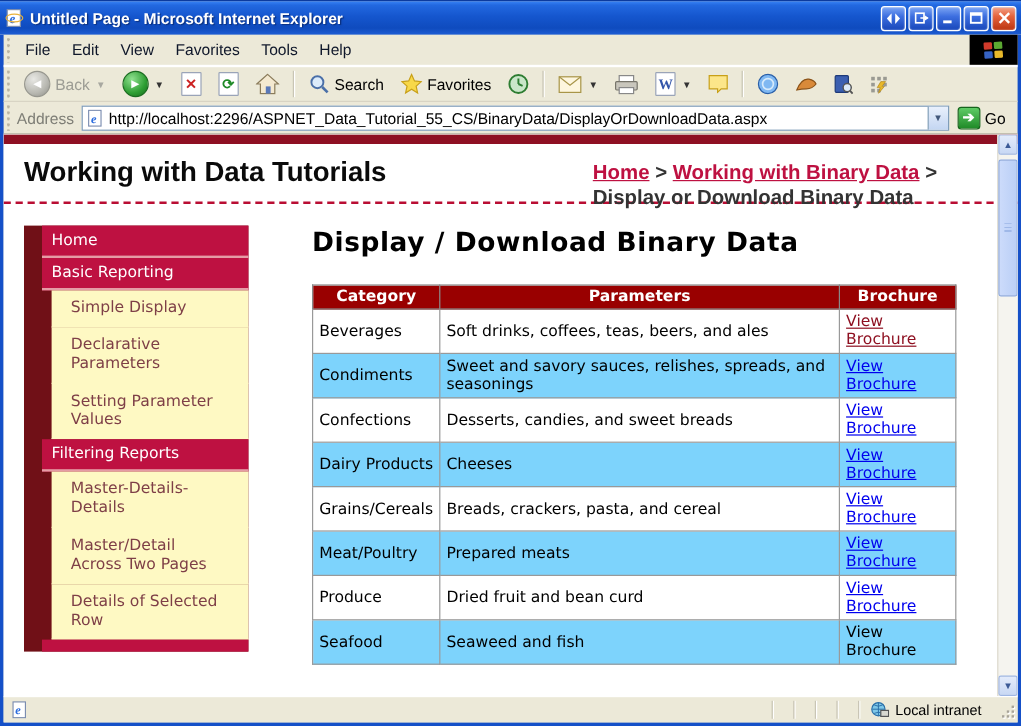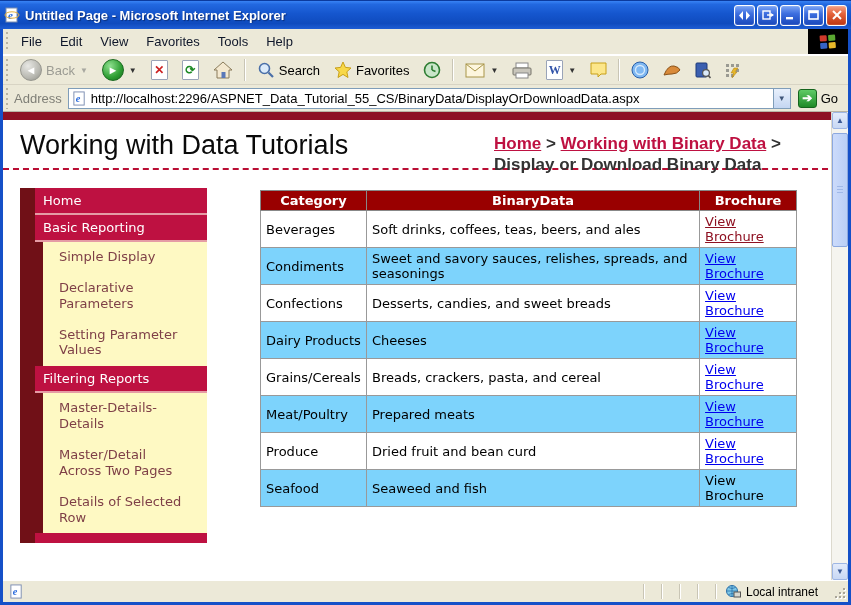--- a/index.html
+++ b/index.html
@@ -71,21 +71,21 @@
   .go-btn{ display:flex; align-items:center; gap:4px; padding:2px 6px; font-size:13px; cursor:pointer;
     border:1px solid transparent; border-radius:3px; }
   .go-ico{ width:19px; height:19px; border-radius:3px; background:linear-gradient(180deg,#5FCB66,#1F8A27);
     border:1px solid #15641C; color:#fff; display:flex; align-items:center; justify-content:center;
     font-size:12px; font-weight:bold; }
   
   .viewport{ position:relative; height:468px; background:#fff; overflow:hidden; }
   .v-topbar{ height:8px; background:#8E1023; }
   .pagehead{ display:flex; justify-content:space-between; padding:10px 14px 0 17px;
     height:50px; border-bottom:2px dashed #B90D33; }
-  .site-title{ font-size:27px; font-weight:400; color:#0A0A0A; letter-spacing:0px; font-family:"Liberation Sans",sans-serif;}
+  .site-title{ font-size:23px; font-weight:700; color:#0A0A0A; letter-spacing:0px; font-family:"Liberation Sans",sans-serif;}
   .crumbs{ width:340px; font-size:17px; font-weight:bold; color:#333; line-height:1.25; padding-top:3px;
     font-family:"Liberation Sans",sans-serif;}
   .crumbs a{ color:#BE1141; text-decoration:underline; cursor:pointer; }
   .crumb-sep{ color:#333; }
   
   .sidebar{ position:absolute; left:17px; top:76px; width:187px; background:#701017;
     font-family:"DejaVu Sans",sans-serif; }
   .side-l1{ margin-left:15px; background:#BE1141; color:#fff; font-size:13px;
     padding:5px 8px; border-bottom:2px solid #E59CA5; cursor:pointer; }
   .side-l2{ margin-left:23px; background:#fef9c3; color:#7E3F47; font-size:13px;
@@ -333,25 +333,26 @@
           <div class="side-l2">Declarative Parameters</div>
           <div class="side-l2">Setting Parameter Values</div>
           <div class="side-l1">Filtering Reports</div>
           <div class="side-l2">Master-Details-Details</div>
           <div class="side-l2">Master/Detail Across Two Pages</div>
           <div class="side-l2">Details of Selected Row</div>
           <div class="side-endbar"></div>
         </div>
 
       <div class="main">
+        <div class="page-h2">Display / Download Binary Data</div>
         <table class="data">
           <thead>
               <tr id="thead-row">
                 <th>Category</th>
-                <th>BinaryData</th>
+                <th>Parameters</th>
                 <th>Brochure</th>
               </tr>
             </thead>
           <tbody id="tbody">
               <tr>
                 <td class="cat">Beverages</td>
                 <td class="desc">Soft drinks, coffees, teas, beers, and ales</td>
                 <td class="broch"><a class="bro-link wrapSpan visited">View Brochure</a></td>
               </tr>
               <tr class="alt">

